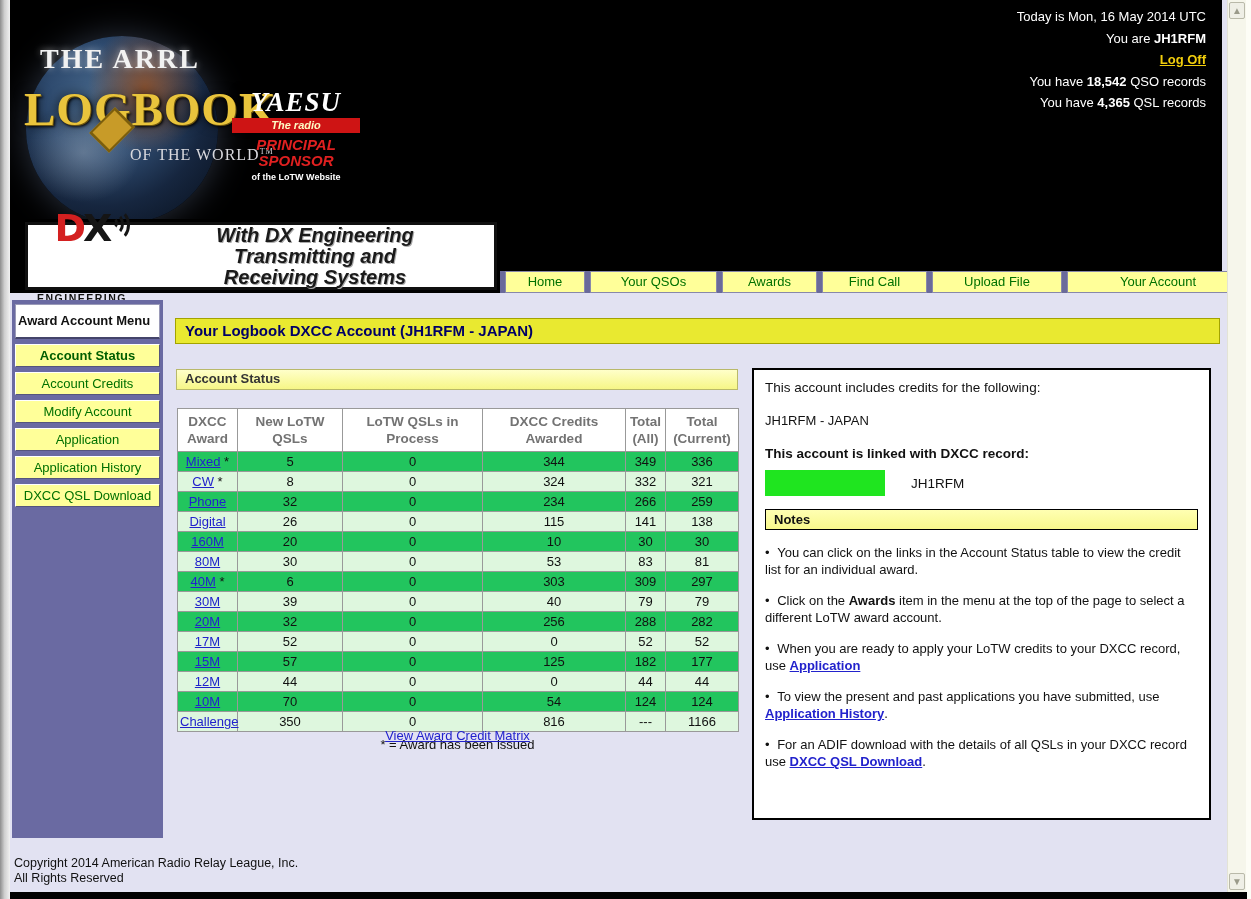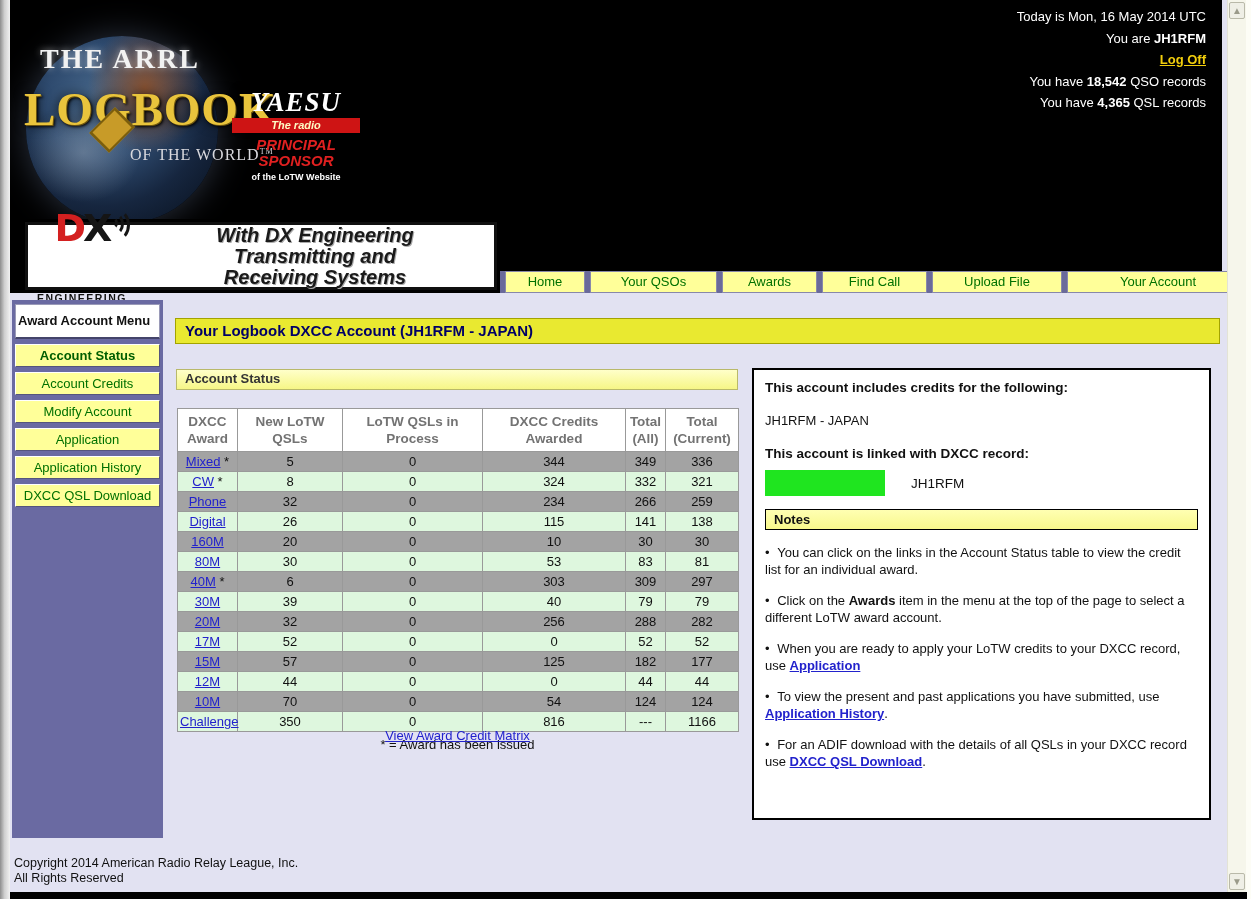--- a/index.html
+++ b/index.html
@@ -79,32 +79,32 @@
     border:1px solid #A3A300; color:#000066; font-weight:bold; font-size:15px; line-height:23px; padding-left:9px; }
   .section-hdr { position:absolute; left:176px; top:369px; width:562px; height:21px;
     background:linear-gradient(#FFFFC9,#F6F687); border:1px solid #B9B96A; color:#333;
     font-weight:bold; font-size:13px; line-height:18px; padding-left:8px; }
 
   .status-table { position:absolute; left:177px; top:408px; width:561px; border-collapse:collapse;
     table-layout:fixed; font-size:13px; background:#FFF; border:1px solid #777; }
   .status-table th { border:1px solid #999; background:#FFF; font-weight:bold; font-size:13.5px;
     text-align:center; padding:4px 2px; line-height:17px; color:#737373; }
   .status-table td { border:1px solid #999; text-align:center; padding:2px 2px; line-height:15px; color:#111; }
-  .status-table tr.pink { background:#a3a3a3; }
+  .status-table tr.pink { background:#22c55e; }
   .status-table tr.green { background:#DEF7DE; }
   .status-table a { color:#2222CC; }
 
   .footnote { position:absolute; left:177px; top:737px; width:561px; text-align:center; font-size:13px; color:#111; }
   .matrix-link-wrap { position:absolute; left:177px; top:728px; width:561px; text-align:center; font-size:13px; }
   .matrix-link-wrap a { color:#2222CC; }
 
   
   .info-panel { position:absolute; left:752px; top:368px; width:459px; height:452px; background:#FFF;
     border:2px solid #000; padding:10px 11px; font-size:13px; color:#111; }
-  .ip-heading { font-weight:bold; font-size:13.5px; }
+  .ip-heading { font-weight:normal; font-size:13.5px; }
   .ip-account { margin-top:18px; }
   .ip-heading2 { margin-top:18px; font-weight:bold; font-size:13.5px; }
   .linked-row { display:flex; align-items:center; margin-top:9px; }
   .redact { width:120px; height:26px; background:#1FE51F; }
   .linked-call { margin-left:26px; font-size:13.5px; }
   .notes-bar { margin-top:13px; border:1px solid #000; background:linear-gradient(#FFFFB2,#F8F88C);
     font-weight:bold; font-size:13px; padding:2px 0 2px 8px; color:#111; }
   .note { margin-top:14px; line-height:17px; }
   .note .bullet { margin-right:4px; }
   .note a { color:#2222CC; font-weight:bold; }

